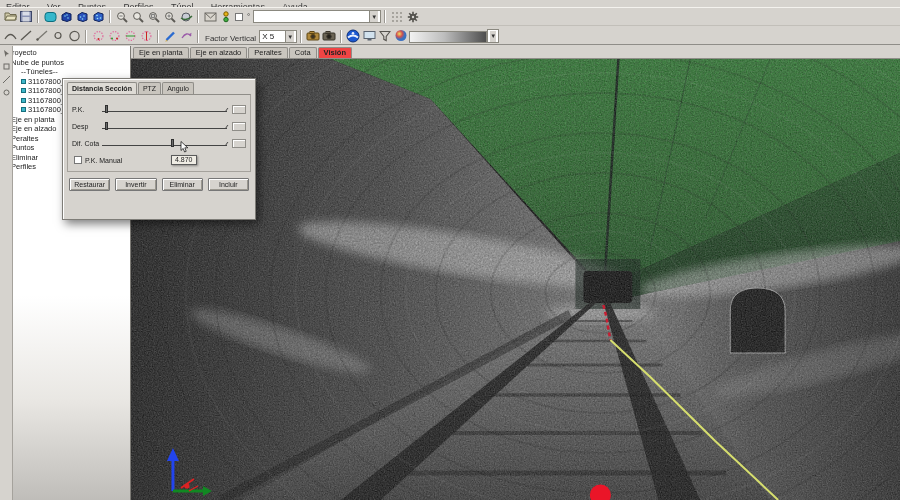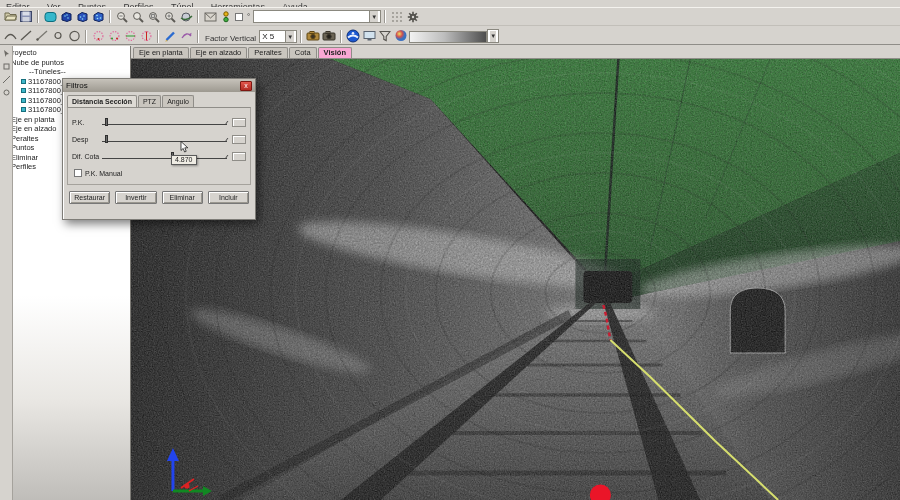--- a/index.html
+++ b/index.html
@@ -24,21 +24,21 @@
   .bodyrow{position:absolute;top:46px;left:0;right:0;bottom:0;display:flex;}
   .minibar{width:13px;background:#d6d3ce;border-right:1px solid #a5a29c;display:flex;flex-direction:column;align-items:center;padding-top:3px;gap:4px;}
   .minibar .mico{width:9px;height:9px;}
   .sidebar{width:118px;background:linear-gradient(#ffffff 55%,#e9e7e3 78%,#bfbdb9 100%);border-right:1px solid #7c7a75;overflow:hidden;padding-top:2px;}
   .titem{font-size:7.5px;line-height:9.5px;white-space:nowrap;color:#1c1c1c;display:flex;align-items:center;}
   .titem .nico{width:5px;height:5px;background:#3fb6c9;border:1px solid #16707e;margin-right:2px;flex:0 0 auto;}
   .main{flex:1;display:flex;flex-direction:column;min-width:0;}
   .tabstrip{height:13px;background:#d6d3ce;display:flex;align-items:flex-end;padding-left:2px;gap:1px;border-bottom:1px solid #8f8d88;}
   .tab{font-size:7.5px;line-height:10px;padding:0 5px;background:#c9c5be;border:1px solid #8f8d88;border-bottom:none;
     border-radius:2px 2px 0 0;color:#222;}
-  .tab.active{background:#f9a8d4;font-weight:bold;}
+  .tab.active{background:#ef4444;font-weight:bold;}
   .viewport{flex:1;position:relative;background:#000;overflow:hidden;}
   .viewport svg{position:absolute;inset:0;width:100%;height:100%;}
   
   .dialog{position:absolute;left:62px;top:78px;width:194px;height:142px;background:#d6d3ce;
     border:1px solid #7e7c77;box-shadow:1px 0 0 #fff inset,0 1px 0 #fff inset,3px 4px 9px rgba(0,0,0,.5);z-index:9;}
   .dtitle{height:13px;background:linear-gradient(#c6c2ba,#9d9990);display:flex;align-items:center;padding:0 3px;font-size:8px;color:#101010;}
   .dclose{margin-left:auto;width:12px;height:10px;background:linear-gradient(#e2574d,#b32b22);border:1px solid #7e1812;
     color:#fff;font-size:7px;line-height:8px;text-align:center;border-radius:1px;}
   .dtabs{display:flex;align-items:flex-end;padding:3px 4px 0;gap:1px;}
   .dtab{font-size:7px;line-height:9px;padding:1px 4px;background:#c9c5be;border:1px solid #8f8d88;border-bottom:none;border-radius:2px 2px 0 0;}
@@ -342,21 +342,21 @@
         </svg>
     </div>
 
     <div class="sidebar">
       <div class="titem" style="margin-left:-6px;">
           <span>Proyecto</span>
         </div>
       <div class="titem" style="margin-left:-2px;align-items:center;">
           <span>Nube de puntos</span>
         </div>
-      <div class="titem" style="margin-left:16px;">
+      <div class="titem" style="margin-left:8px;">
           <span>--Túneles--</span>
         </div>
       <div class="titem" style="margin-left:8px;">
           <span class="nico"></span>
           <span>31167800_31187000</span>
         </div>
       <div class="titem" style="margin-left:8px;">
           <span class="nico"></span>
           <span>31167800_31187400</span>
         </div>
@@ -511,24 +511,20 @@
               <circle cx="56" cy="427" r="2.6" fill="#dd2222"></circle>
               <line x1="58" y1="432" x2="67" y2="427" stroke="#dd2222" stroke-width="1.4"></line>
             </g>
           </g>
         </svg>
       </div>
     </div>
   </div>
 
   <div class="dialog">
-    <div class="dtitle">
-      <span>Filtros</span>
-      <div class="dclose">x</div>
-    </div>
     <div class="dtabs">
       <div class="dtab active">Distancia Sección</div>
       <div class="dtab">PTZ</div>
       <div class="dtab">Angulo</div>
     </div>
     <div class="dbody">
       <div class="srow">
         <span class="slabel">P.K.</span>
         <div class="track">
           <div class="tline"></div>

